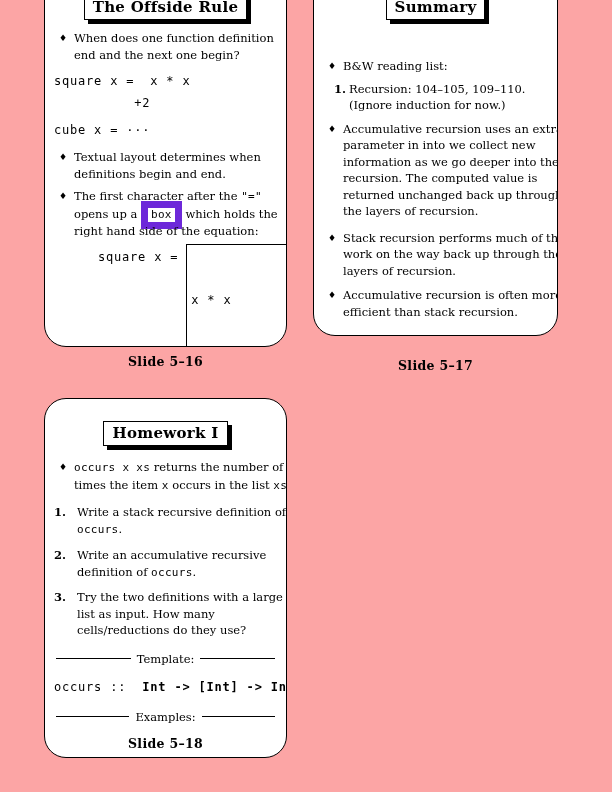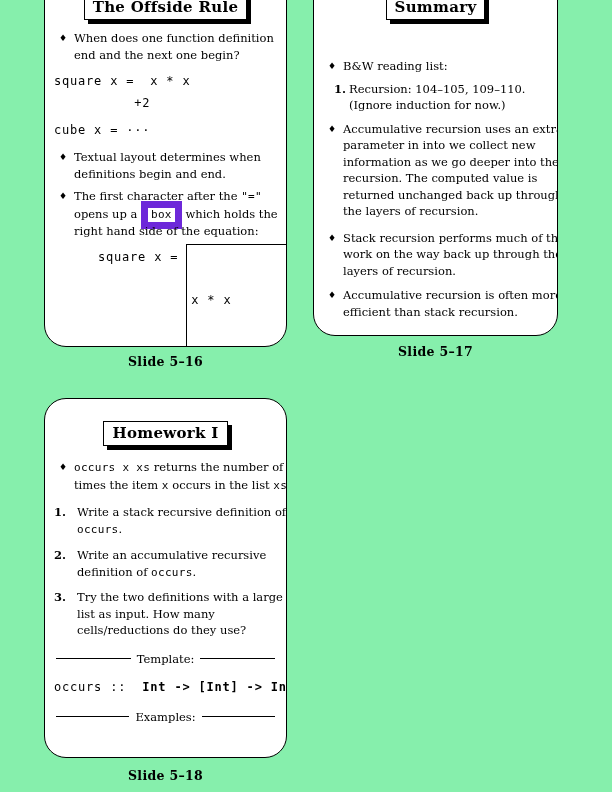--- a/index.html
+++ b/index.html
@@ -1,18 +1,18 @@
 <!DOCTYPE html>
 <html><head>
 <meta charset="utf-8">
 <style>
   html,body { margin:0; padding:0; background:#ffffff; }
   .page {
     position:relative; width:612px; height:792px; overflow:hidden;
-    background:#86efac; color:#000;
+    background:#fca5a5; color:#000;
     font-family:"DejaVu Serif", serif; font-size:11.5px;
   }
   .slide {
     position:absolute; box-sizing:border-box; background:#fff;
     border:1.5px solid #000; border-radius:22px; overflow:hidden;
   }
   #slide-offside  { left:44px;  top:-28px; width:243px; height:375px; }
   #slide-summary  { left:313px; top:-28px; width:245px; height:364px; }
   #slide-homework { left:44px;  top:398px; width:243px; height:360px; }
   .inner { padding:0 9px; }
@@ -50,22 +50,22 @@
              border-top:1.3px solid #000; border-left:1.3px solid #000;
              padding:0 14px 6px 4px; }
 
   .rulerow { display:flex; align-items:center; gap:6px; margin:0 2px; }
   .rule { flex:1; height:0; border-top:1.3px solid #000; }
   .rulelabel { font-size:11.5px; }
 
   .caption { position:absolute; text-align:center; font-weight:bold;
              font-size:12.5px; letter-spacing:0.3px; }
   #caption-offside  { left:44px;  top:354px; width:243px; }
-  #caption-summary  { left:313px; top:344px; width:245px; }
-  #caption-homework { left:44px;  top:768px; width:243px; }
+  #caption-summary  { left:313px; top:358px; width:245px; }
+  #caption-homework { left:44px;  top:736px; width:243px; }
 
   .mt4{margin-top:4px;} .mt5{margin-top:5px;} .mt6{margin-top:6px;}
   .mt7{margin-top:7px;} .mt8{margin-top:8px;} .mt9{margin-top:9px;}
   .mt10{margin-top:10px;} .mt12{margin-top:12px;} .mt13{margin-top:13px;}
   .mt38{margin-top:38px;}
 </style>
 </head>
 <body>
 
 <div class="page">

